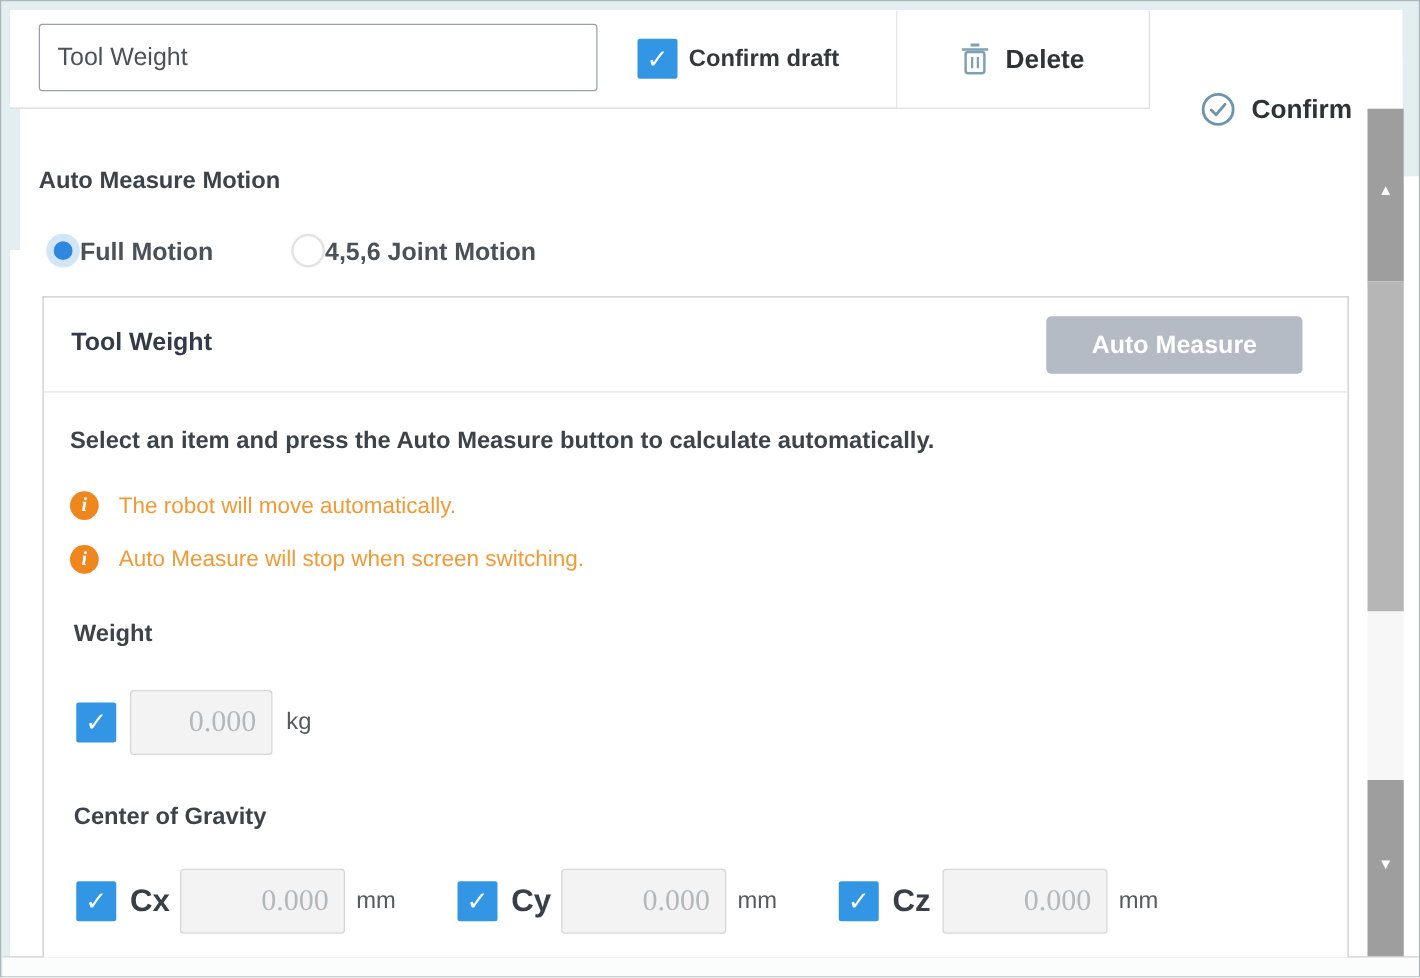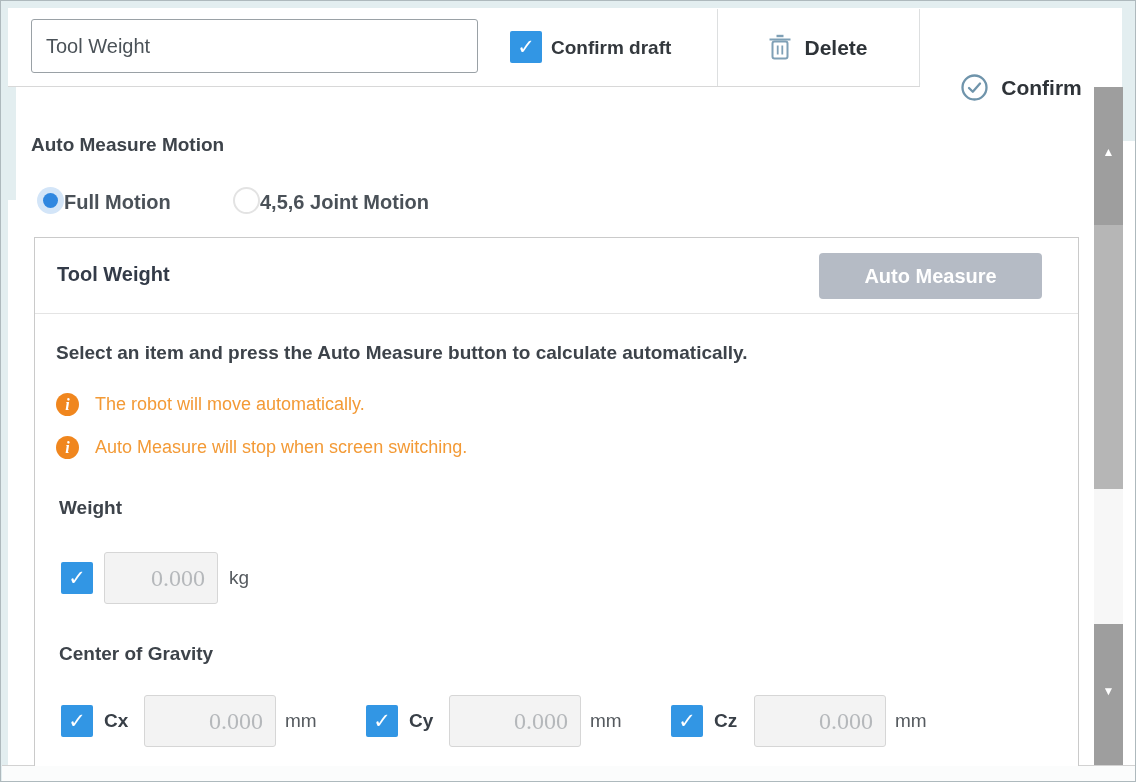--- a/index.html
+++ b/index.html
@@ -49,21 +49,21 @@
   .radio.sel { background:#d3e5f8; }
   .radio.sel::after { content:""; position:absolute; left:6px; top:6px; width:15px; height:15px;
                       border-radius:50%; background:#2f87e0; }
   .radio.unsel { background:#fff; border:2px solid #e3e3e3; }
   .radio-label { font-size:20px; color:#4a5158; }
 
   .panel { position:absolute; left:33px; top:236px; width:1045px; height:529px;
            background:#fff; border:1px solid #cacaca; border-bottom:none; }
   .panel-header { position:relative; height:76px; border-bottom:1px solid #e4e4e4; }
   .panel-title { position:absolute; left:22px; top:25px; font-size:20px; font-weight:bold; color:#333b48; }
-  .auto-measure-btn { position:absolute; right:36px; top:15px; width:223px; height:46px;
+  .auto-measure-btn { position:absolute; right:36px; top:15px; width:205px; height:46px;
                       background:#b5bbc5; border:none; border-radius:4px; color:#fff;
                       font-family:inherit; font-size:20px; font-weight:bold; cursor:pointer; }
 
   .instruction { position:absolute; left:55px; top:341px; font-size:19px; font-weight:bold; color:#3d434a; }
 
   .notice { position:absolute; left:55px; display:flex; align-items:center; gap:16px; }
   .n1 { top:392px; } .n2 { top:435px; }
   .info-icon { width:23px; height:23px; border-radius:50%; background:#f0861e; color:#fff;
                display:flex; align-items:center; justify-content:center;
                font-family:"Liberation Serif","DejaVu Serif",serif; font-style:italic;
@@ -71,21 +71,21 @@
   .notice-text { font-size:18px; color:#f39a36; }
 
   .h-weight { left:58px; top:496px; }
   .h-cog    { left:58px; top:642px; }
 
   .num-input { background:#f3f3f3; border:1px solid #d6d6d6; border-radius:3px;
                font-family:Liberation Serif, serif; font-size:24px; color:#9aa0a4; text-align:right;
                padding:0 12px; outline:none; height:52px; }
   .num-input::placeholder { color:#b5b8bb; }
   .unit { font-size:19px; color:#555a5f; }
-  .field-label { font-size:19px; font-weight:bold; color:#383f47; width:40px; }
+  .field-label { font-size:25px; font-weight:bold; color:#383f47; width:40px; }
 
   .weight-cb  { position:absolute; left:60px; top:561px; }
   .weight-in  { position:absolute; left:103px; top:551px; width:114px; }
   .weight-unit{ position:absolute; left:228px; top:566px; }
 
   .cog-group { position:absolute; top:694px; display:flex; align-items:center; }
   .cg-1 { left:60px; } .cg-2 { left:365px; } .cg-3 { left:670px; }
   .cog-group .cb { margin-right:11px; }
   .cog-group .num-input { width:132px; }
   .cog-group .unit { margin-left:9px; }

